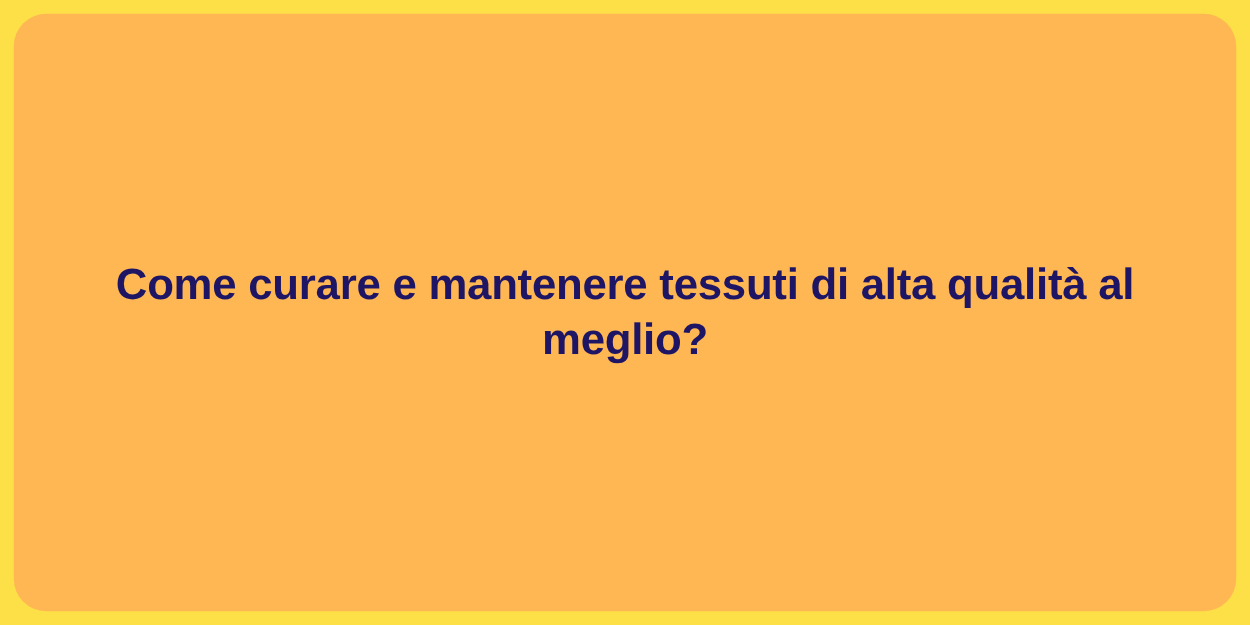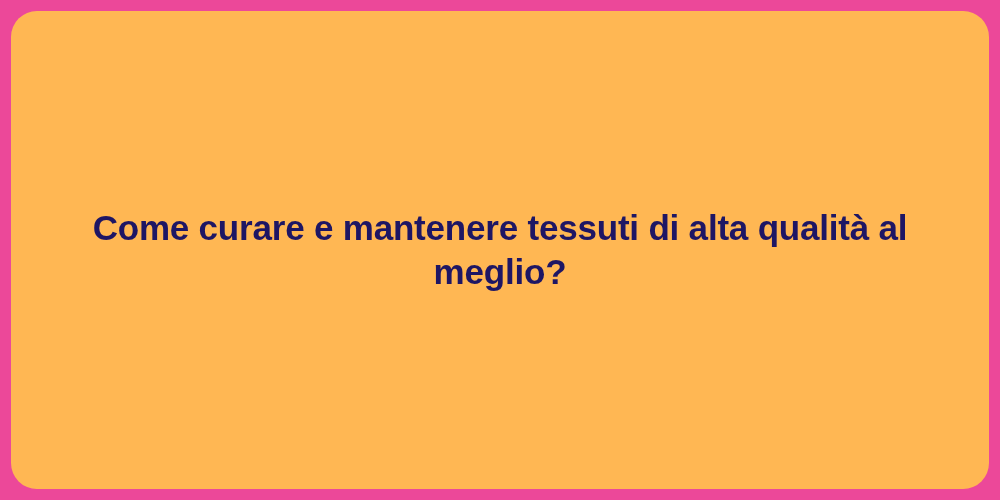--- a/index.html
+++ b/index.html
@@ -9,21 +9,21 @@
   body {
     width: 1000px;
     height: 500px;
     overflow: hidden;
     font-family: "Liberation Sans", sans-serif;
   }
   .canvas {
     position: relative;
     width: 1000px;
     height: 500px;
-    background: #ec4899;
+    background: #fde047;
     box-sizing: border-box;
     display: flex;
     align-items: center;
     justify-content: center;
   }
   .card {
     position: absolute;
     left: 11px;
     top: 11px;
     width: 978px;

